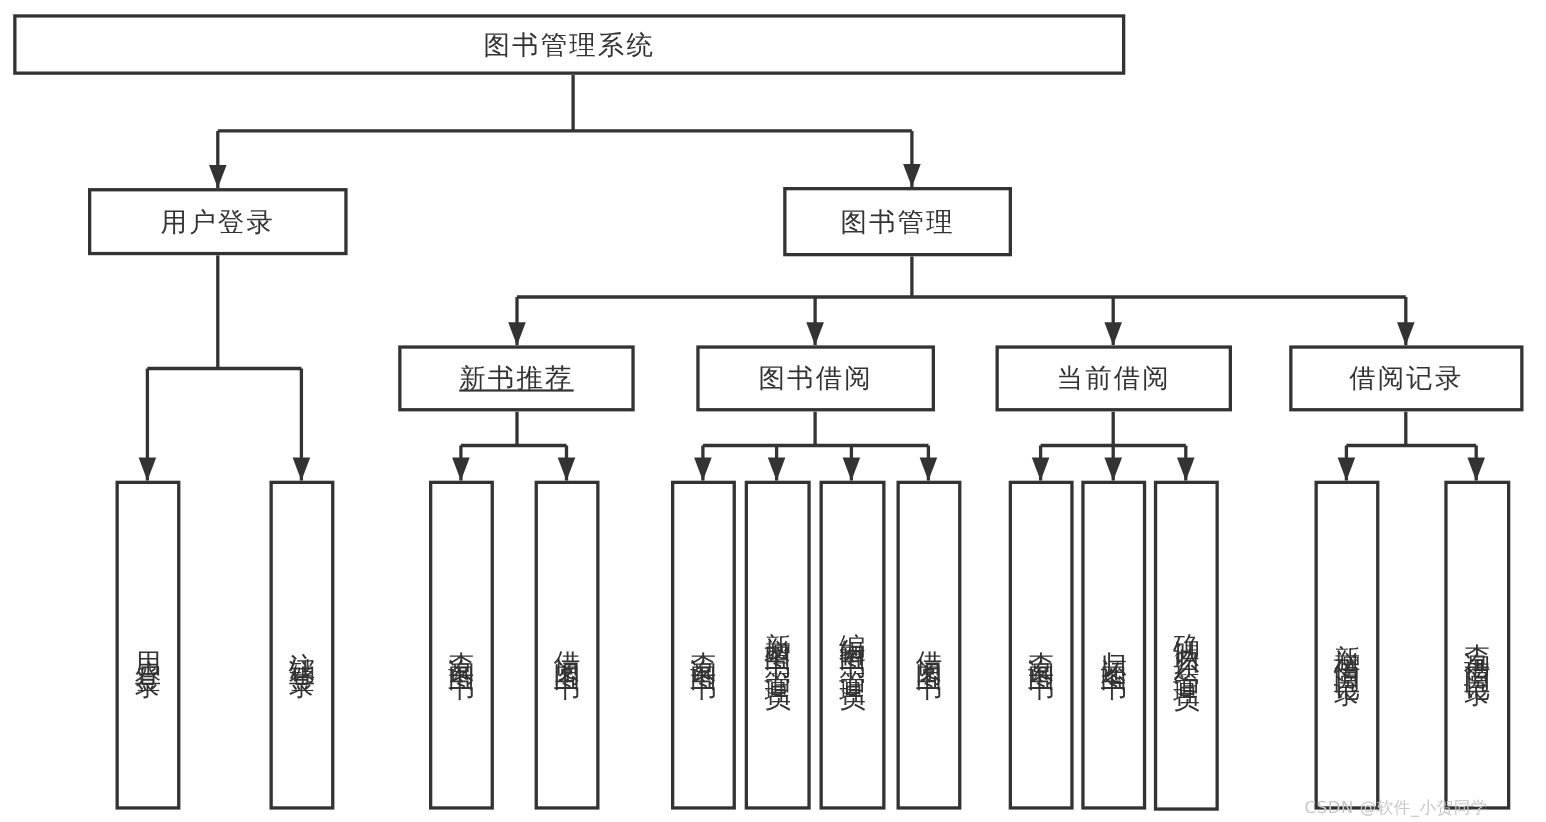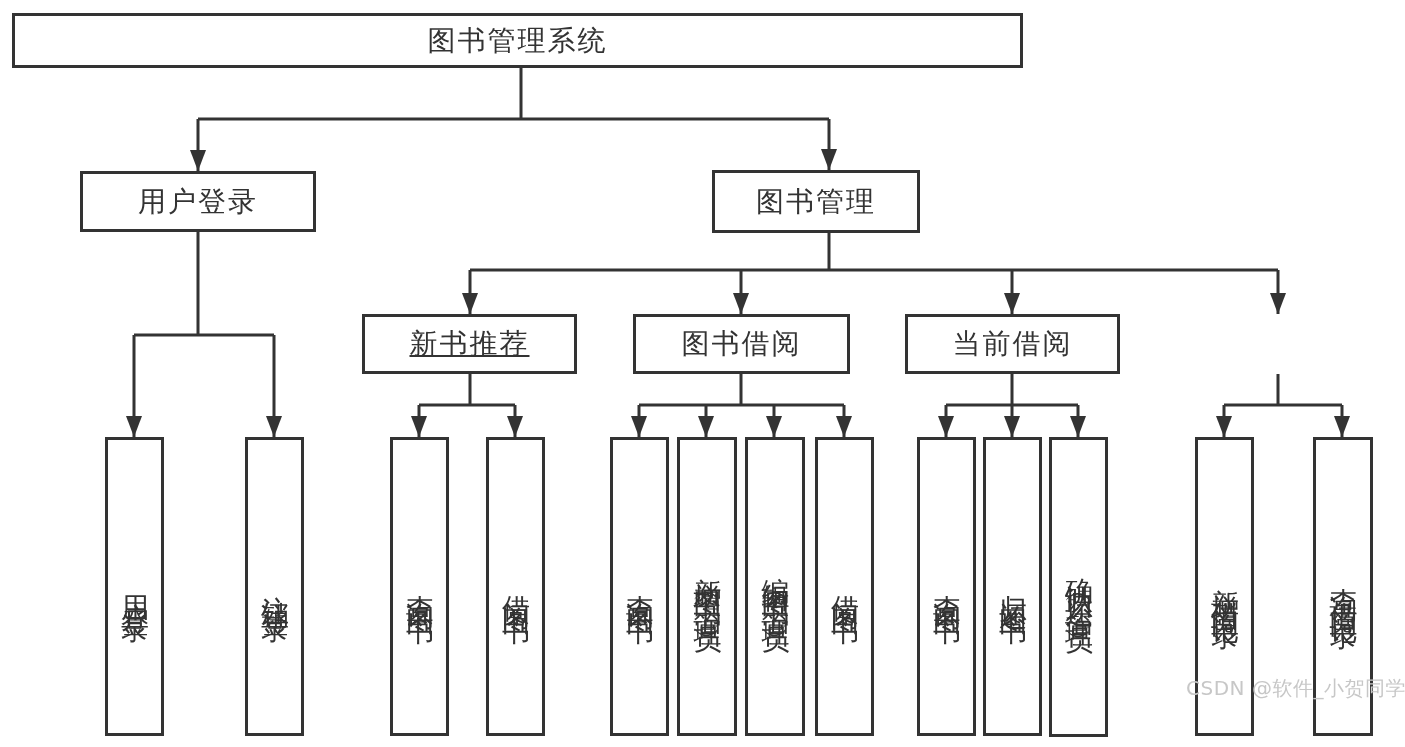--- a/index.html
+++ b/index.html
@@ -28,40 +28,40 @@
     position: absolute;
     box-sizing: border-box;
     border: 3px solid #333333;
     background: #ffffff;
     display: flex;
     align-items: center;
     justify-content: center;
     z-index: 2;
   }
   .box .lbl {
-    font-size: 28px;
+    font-size: 24px;
     letter-spacing: 2px;
     white-space: nowrap;
     color: #333333;
     text-align: right;
   }
   .leaf {
     writing-mode: vertical-rl;
   }
   .leaf .lbl {
     letter-spacing: 7px;
     line-height: 1;
     white-space: normal;
   }
   .watermark {
     position: absolute;
     left: 1186px;
-    top: 675px;
+    top: 725px;
     z-index: 3;
-    font-size: 20px;
+    font-size: 15px;
     letter-spacing: 0.5px;
     color: #c7c7c7;
     white-space: nowrap;
   }
 </style>
 </head>
 <body>
 
 <div class="canvas">
 
@@ -109,20 +109,23 @@
 
   <div class="box" style="left:362px; top:314px; width:215px; height:60px;text-decoration:underline;">
     <span class="lbl">新书推荐</span>
   </div>
   <div class="box" style="left:905px; top:314px; width:215px; height:60px;">
     <span class="lbl">当前借阅</span>
   </div>
   <div class="box" style="left:633px; top:314px; width:217px; height:60px;">
     <span class="lbl">图书借阅</span>
   </div>
+  <div class="box" style="left:1172px; top:314px; width:213px; height:60px;">
+    <span class="lbl">借阅记录</span>
+  </div>
 
   <div class="box leaf" style="left:105px; top:437px; width:59px; height:299px;">
     <span class="lbl">用户登录</span>
   </div>
   <div class="box leaf" style="left:245px; top:437px; width:59px; height:299px;">
     <span class="lbl">注销登录</span>
   </div>
 
   <div class="box leaf" style="left:390px; top:437px; width:59px; height:299px;">
     <span class="lbl">查询图书</span>

